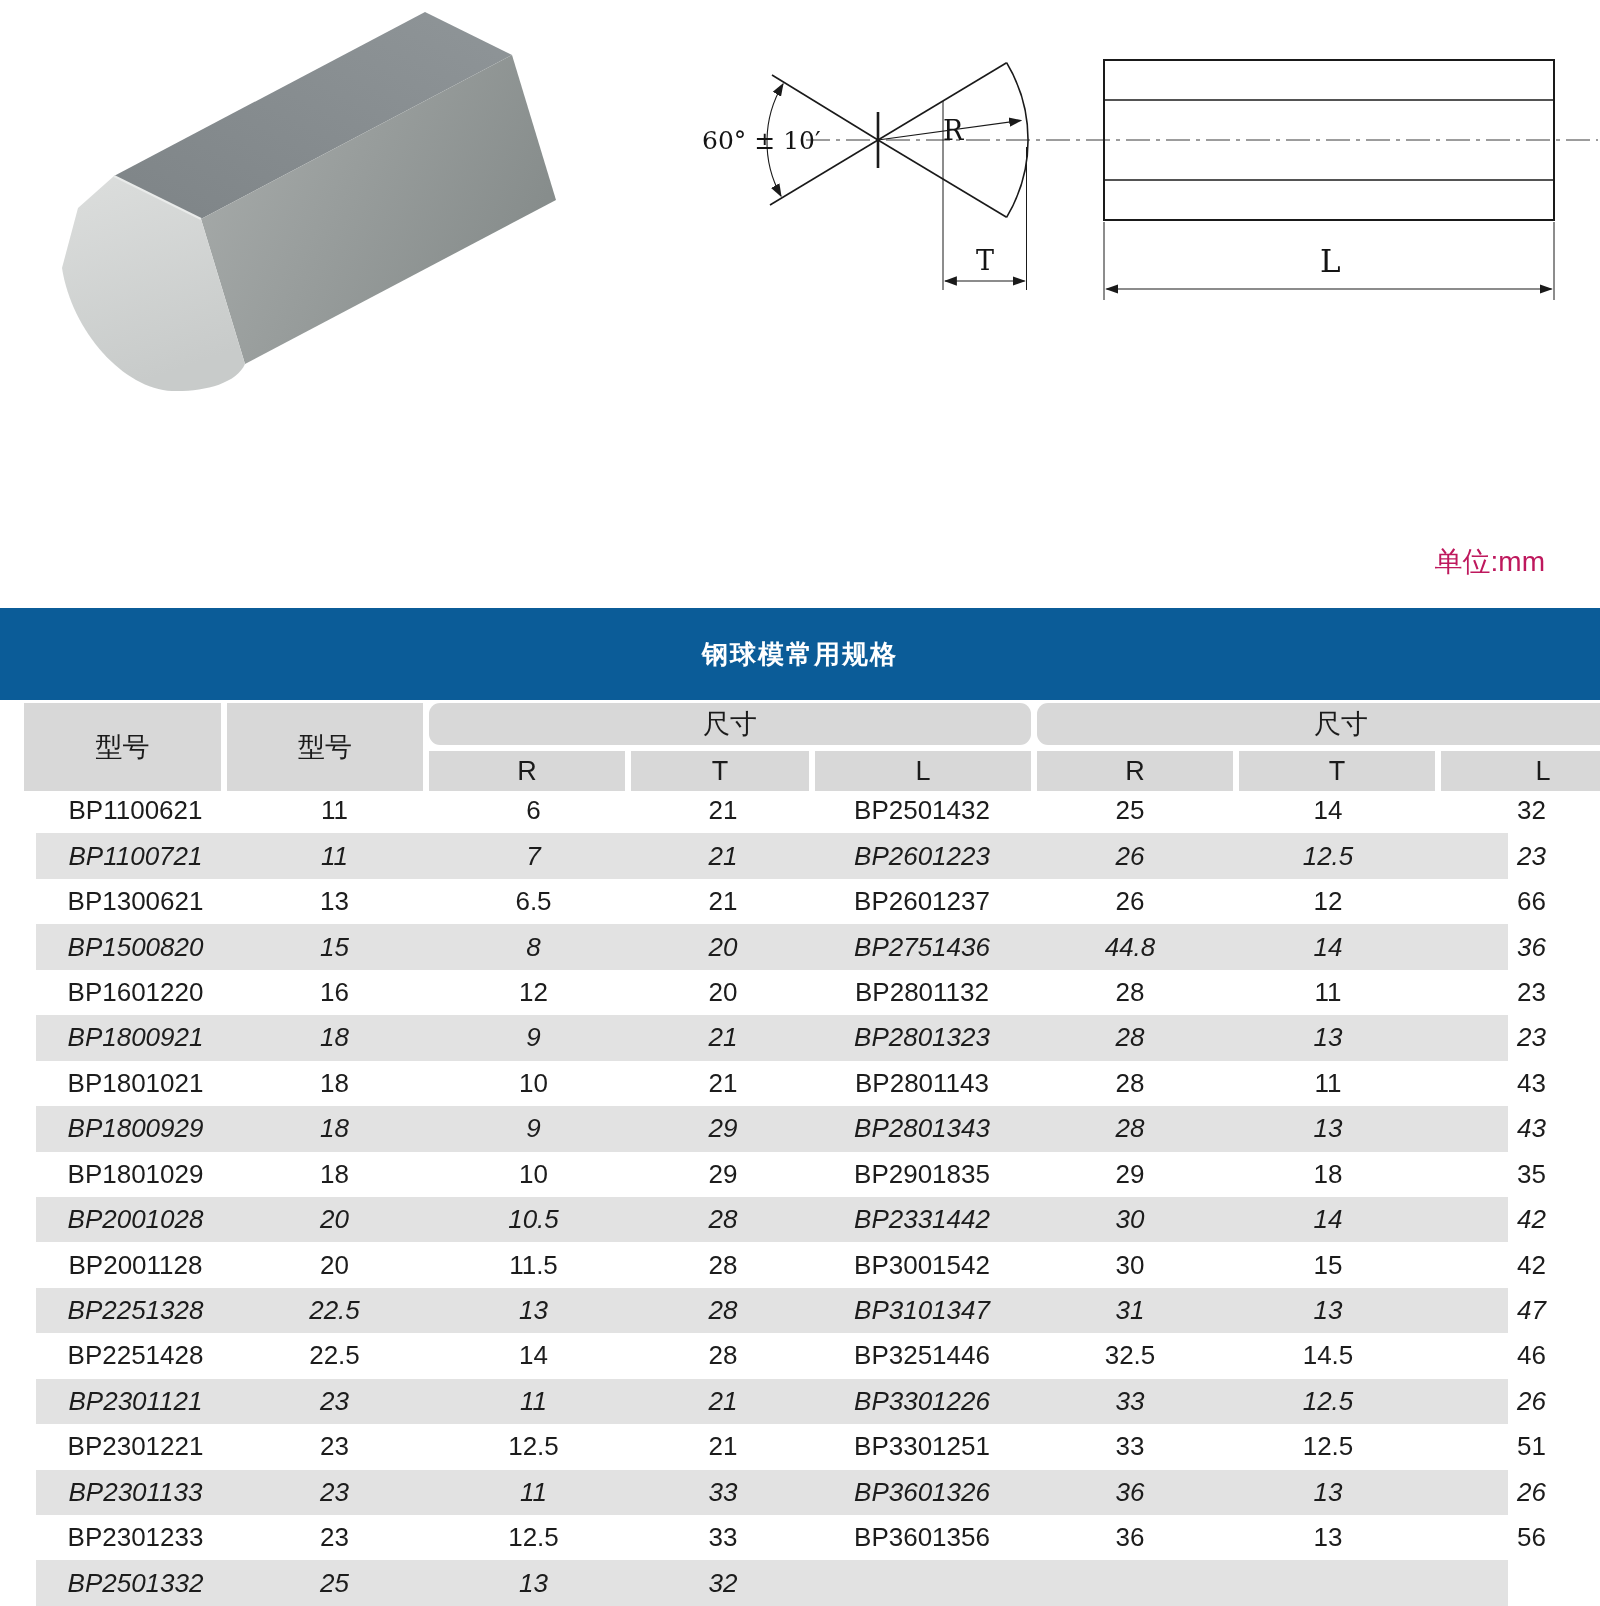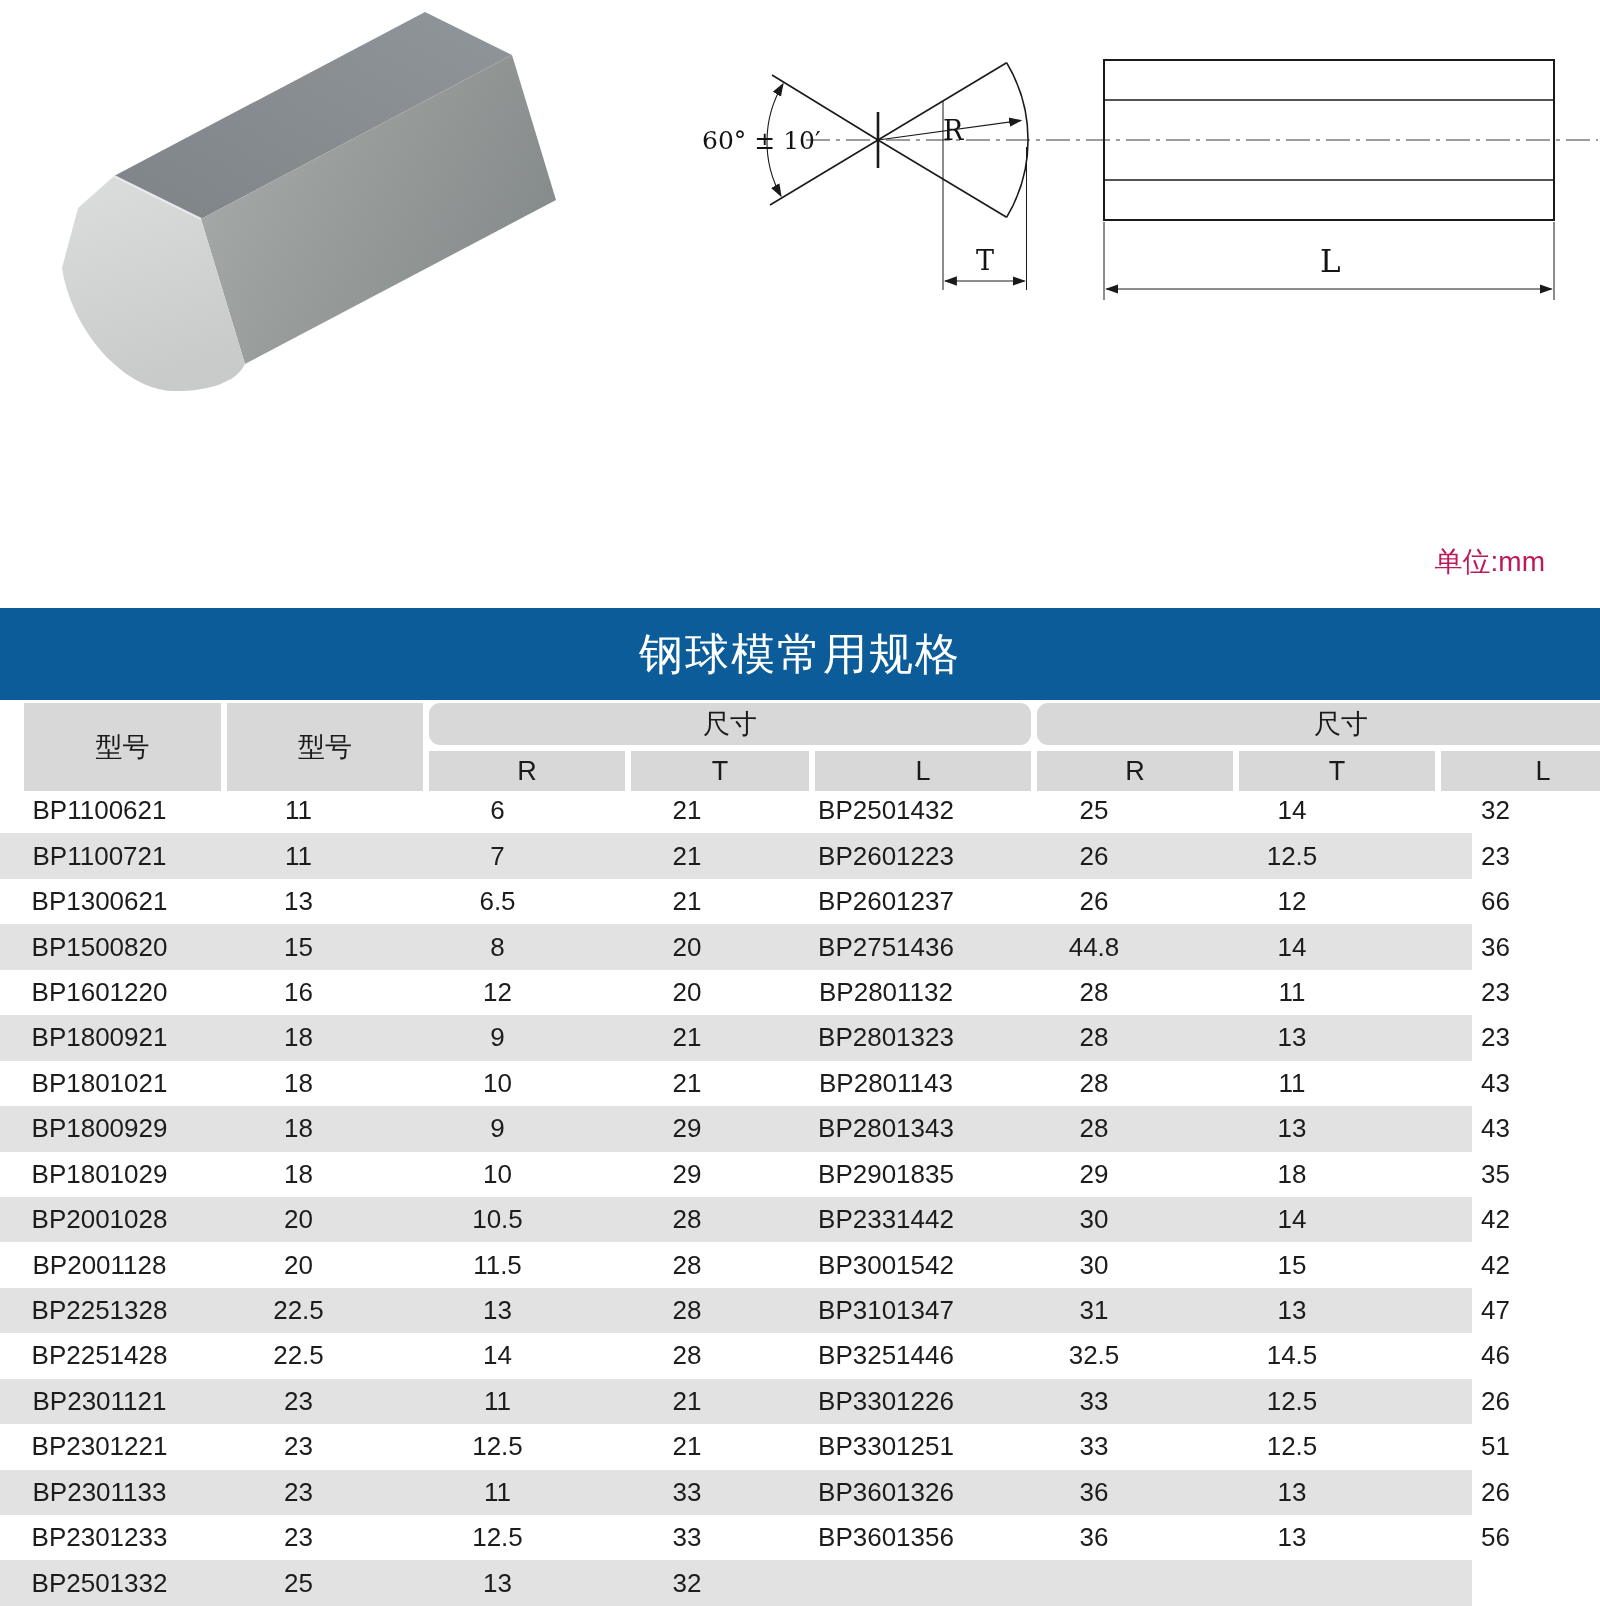--- a/index.html
+++ b/index.html
@@ -15,41 +15,41 @@
   #unit-label{
     position:absolute;top:544px;right:55px;height:36px;line-height:36px;
     font-size:28px;color:#be185d;
   }
   
   #spec-table{position:absolute;left:0;top:608px;width:1600px;}
   #table-title-bar{
     width:1600px;height:92px;background:var(--blue,#0b5c98);
     display:flex;align-items:center;justify-content:center;
   }
-  #table-title{color:#ffffff;font-size:44px;letter-spacing:2px;font-weight:400;}
+  #table-title{color:#ffffff;font-size:26px;letter-spacing:2px;font-weight:700;}
   #table-head{
     margin-top:3px;width:1600px;height:85px;background:#ffffff;
     display:grid;gap:6px;
     grid-template-columns:197px 196px 196px 178px 216px 196px 196px 204px;
     grid-template-rows:42px 40px;
     margin-left:24px;
   }
   .hcell{
     background:var(--hdr,#d8d8d8);display:flex;align-items:center;justify-content:center;
     font-size:27px;color:#1b1b1b;
   }
   .h-model{grid-row:1 / span 2;}
   .h-size{grid-column:span 3;border-radius:11px;}
-  #table-body{width:1472px;}
+  #table-body{width:1472px;padding-left:36px;}
   .trow{
     height:45.44px;display:grid;
     grid-template-columns:199px 199px 199px 180px 218px 198px 198px 209px;
     background:#ffffff;
   }
-  .trow.alt{background:var(--stripe,#e2e2e2);}
+  .trow.alt{background:var(--stripe,#e2e2e2);font-style:italic;}
   .tcell{
     display:flex;align-items:center;justify-content:center;
     font-size:26px;color:#1c1c1c;white-space:nowrap;
   }
 </style>
 </head>
 <body>
 
 <svg id="hero" viewBox="0 0 1600 430" xmlns="http://www.w3.org/2000/svg">
   <defs>

